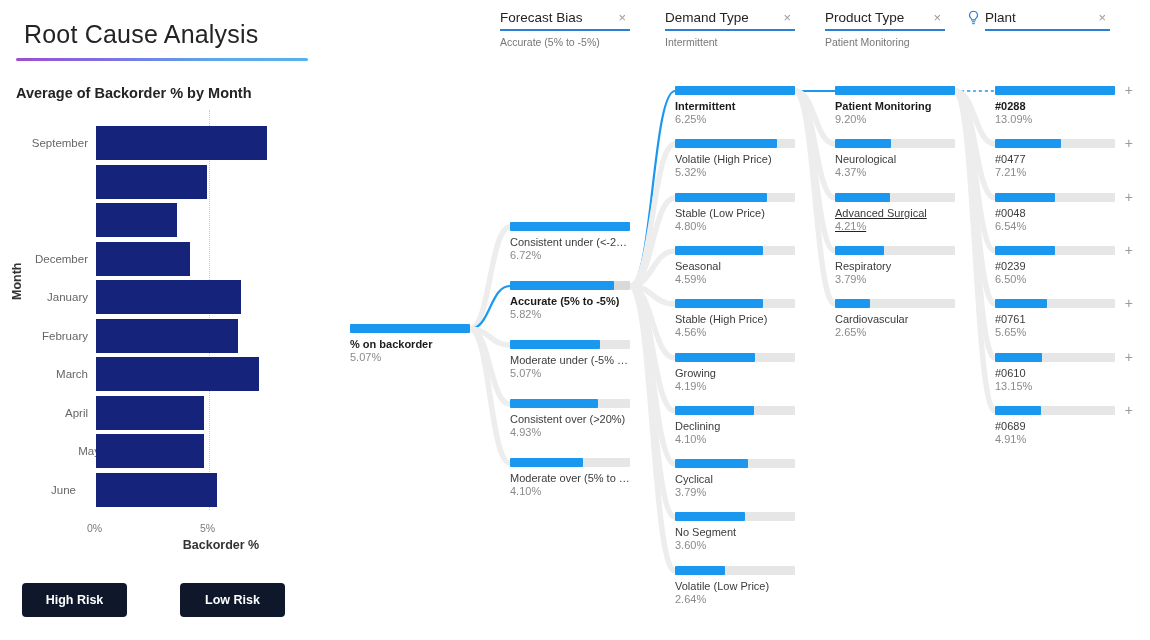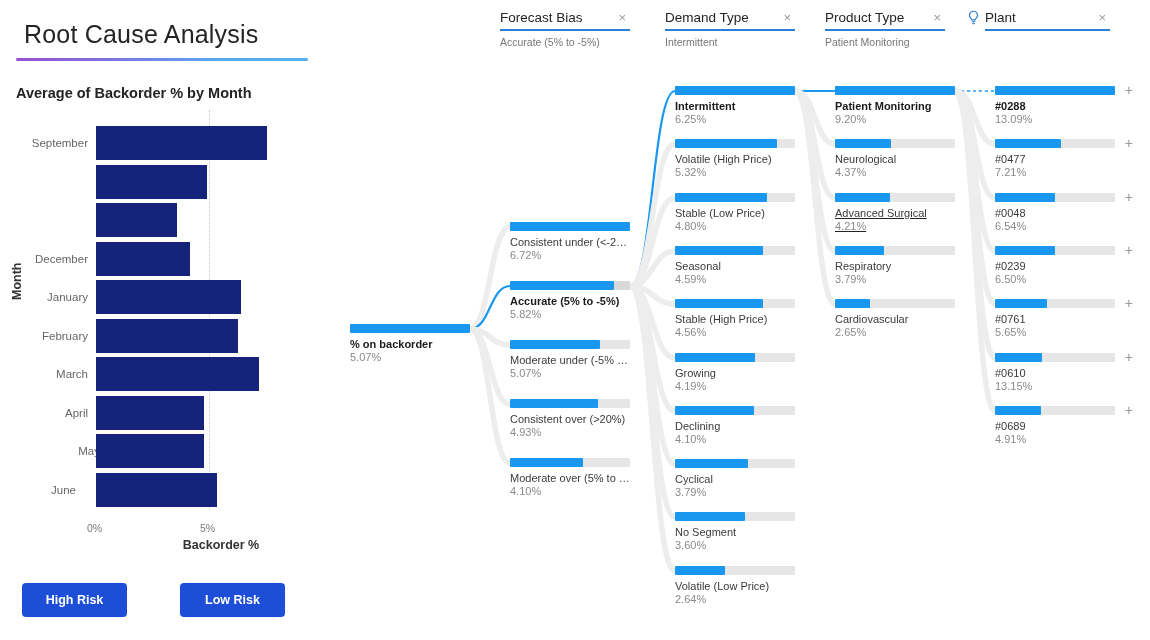--- a/index.html
+++ b/index.html
@@ -23,21 +23,21 @@
     font-size:11.5px;color:#666;line-height:38px;}
   .bar-rect{position:absolute;background:#16237a;height:34px;top:2px;}
   #gridline{position:absolute;left:209px;top:0;width:1px;height:400px;
     border-left:1px dotted #c9c9c9;}
   .axis-tick{position:absolute;font-size:10.5px;color:#7a7a7a;top:522px;}
   #axis-title{position:absolute;left:0;top:538px;width:290px;text-align:center;
     font-size:12.5px;font-weight:600;color:#333;}
   #y-axis-title{position:absolute;left:10px;top:300px;font-size:12.5px;font-weight:600;
     color:#333;transform:rotate(-90deg);transform-origin:left top;}
 
-  .risk-btn{position:absolute;top:583px;height:34px;background:#1d4ed8;color:#fff;
+  .risk-btn{position:absolute;top:583px;height:34px;background:#0f172a;color:#fff;
     border:none;border-radius:4px;font-size:12.5px;font-weight:600;cursor:pointer;
     font-family:"Liberation Sans",sans-serif;}
   #btn-high{left:22px;width:105px;}
   #btn-low{left:180px;width:105px;}
 
   
   #tree{position:absolute;left:330px;top:0;width:820px;height:640px;}
   #ribbons{position:absolute;left:0;top:0;width:820px;height:640px;}
 
   .col-head{position:absolute;top:10px;}

